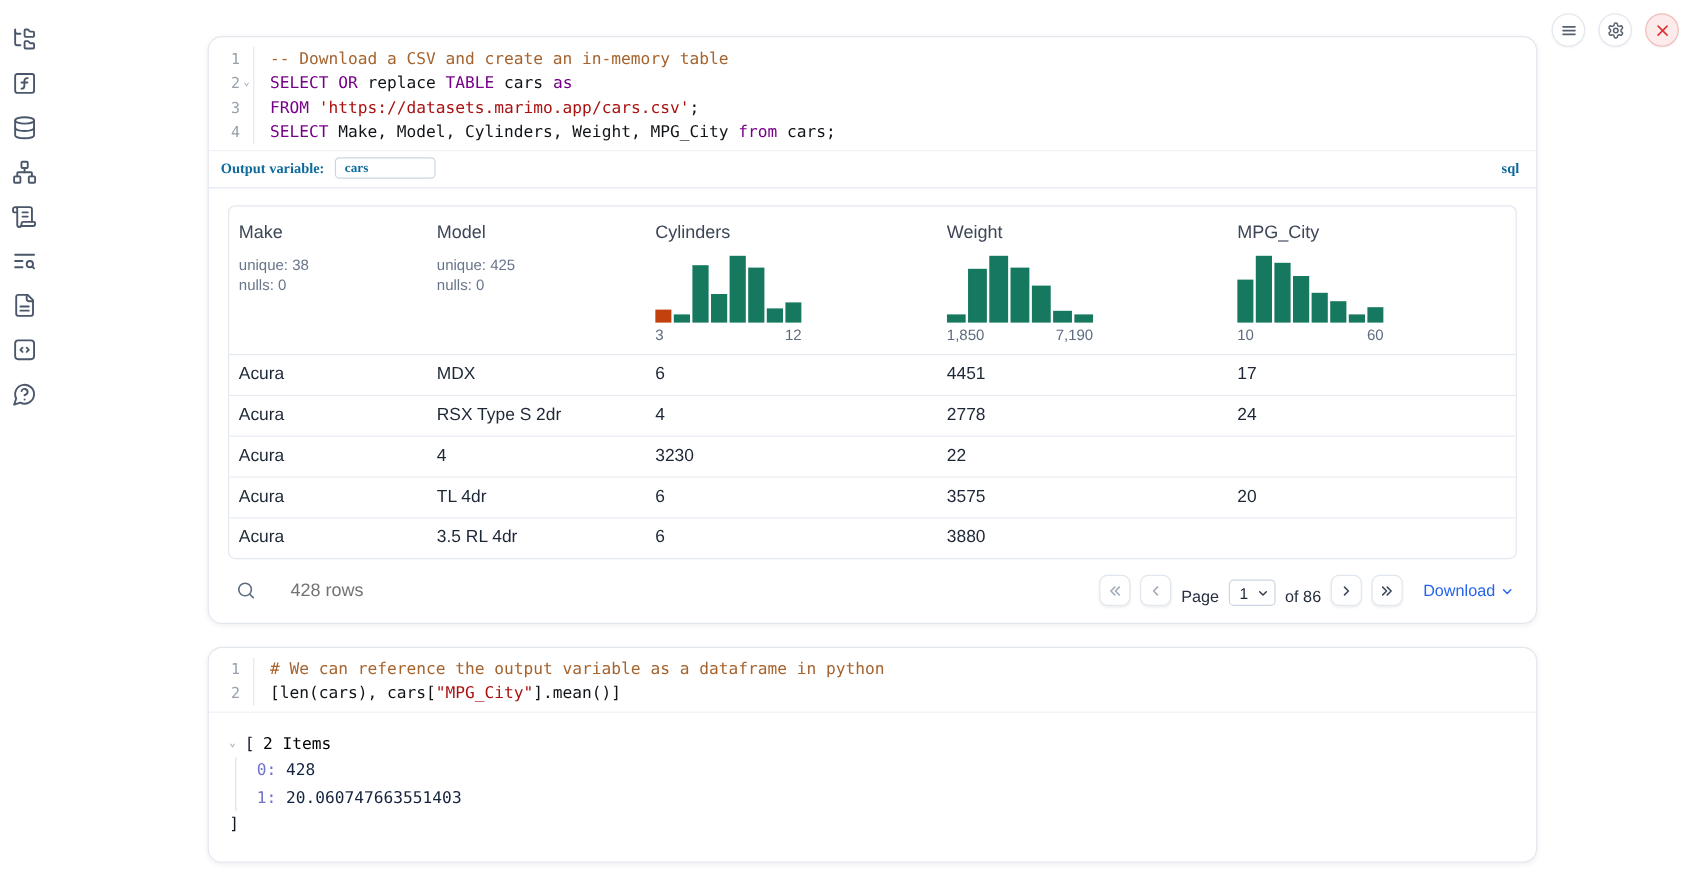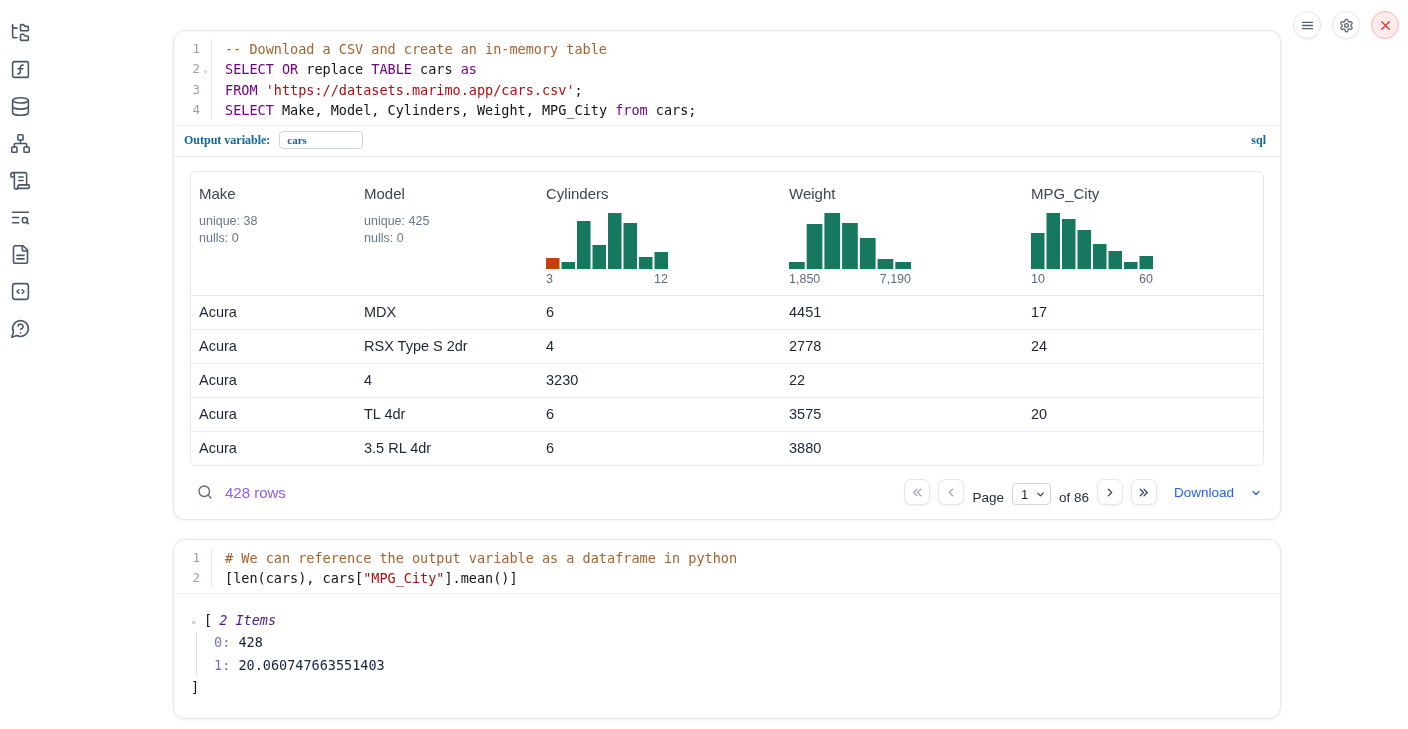--- a/index.html
+++ b/index.html
@@ -44,39 +44,39 @@
   .th-stat{font-size:12.5px;color:#69758a;line-height:16.5px;}
   .hist{display:block;margin-top:5px;}
   .hist-labels{width:122px;display:flex;justify-content:space-between;font-size:12.5px;color:#5d6b80;margin-top:3px;}
   .tr{display:grid;grid-template-columns:165px 182px 243px 242px 1fr;}
   .tr + .tr{border-top:1px solid #e8ecf2;}
   .td{padding:8px 8px;font-size:14.5px;color:#1d2736;line-height:17px;white-space:nowrap;overflow:hidden;}
   
   .tfooter{display:flex;align-items:center;padding:13px 2px 6px 6px;}
   .icon-btn{border:none;background:none;padding:0;color:#5d6b80;display:flex;}
   .icon-btn svg{width:18px;height:18px;}
-  .rowcount{margin-left:11px;font-size:15px;color:#8b5cf6;}
+  .rowcount{margin-left:28px;font-size:15px;color:#737373;}
   .pager{margin-left:auto;display:flex;align-items:flex-end;gap:8px;font-size:13.5px;color:#252f3e;}
   .pg-btn{width:26px;height:26px;border:1px solid #e1e7ef;border-radius:7px;background:#fff;
     box-shadow:0 1px 2px rgba(0,0,0,.06);display:flex;align-items:center;justify-content:center;color:#3e4958;padding:0;}
   .pg-btn svg{width:13px;height:13px;}
   .pg-btn.dim{color:#a2abb8;}
   .sel-wrap{position:relative;display:inline-flex;align-items:center;}
   .sel-wrap select{appearance:none;-webkit-appearance:none;border:1px solid #ccd6e2;border-radius:4px;height:22px;
     padding:0 21px 0 8px;font-size:13px;background:#fff;color:#1d2736;font-family:inherit;}
   .sel-chev{position:absolute;right:5px;pointer-events:none;color:#30394a;display:flex;}
   .sel-chev svg{width:11px;height:11px;}
-  .download{margin-left:17px;display:flex;align-items:center;gap:16px;color:#2563eb;font-size:13.5px;background:none;border:none;padding:0;}
+  .download{margin-left:17px;display:flex;align-items:center;gap:4px;color:#2563eb;font-size:13.5px;background:none;border:none;padding:0;}
   .download svg{width:12px;height:12px;margin-top:2px;}
   
   .py-output{border-top:1px solid #eef1f5;padding:16px 16px 21px 17px;
     font-family:"DejaVu Sans Mono","Liberation Mono",monospace;font-size:13.5px;color:#101826;}
   .tree-row1{display:flex;align-items:center;line-height:20px;}
   .tree-chev{color:#8b95a3;font-size:9px;width:13px;border:none;background:none;padding:0;text-align:left;}
-  .tree-count{color:#4c1d95;font-style:italic;margin-left:7px;}
+  .tree-count{color:#000000;margin-left:7px;}
   .tree-items{border-left:1px solid #dde2ea;margin:1px 0 1px 5px;padding-left:17px;}
   .tree-item{line-height:22.5px;}
   .tree-key{color:#6f74c8;}
   .tree-val{color:#15233f;}
   .tree-close{line-height:20px;}
 </style>
 </head>
 <body>
 
 <aside class="sidebar">

